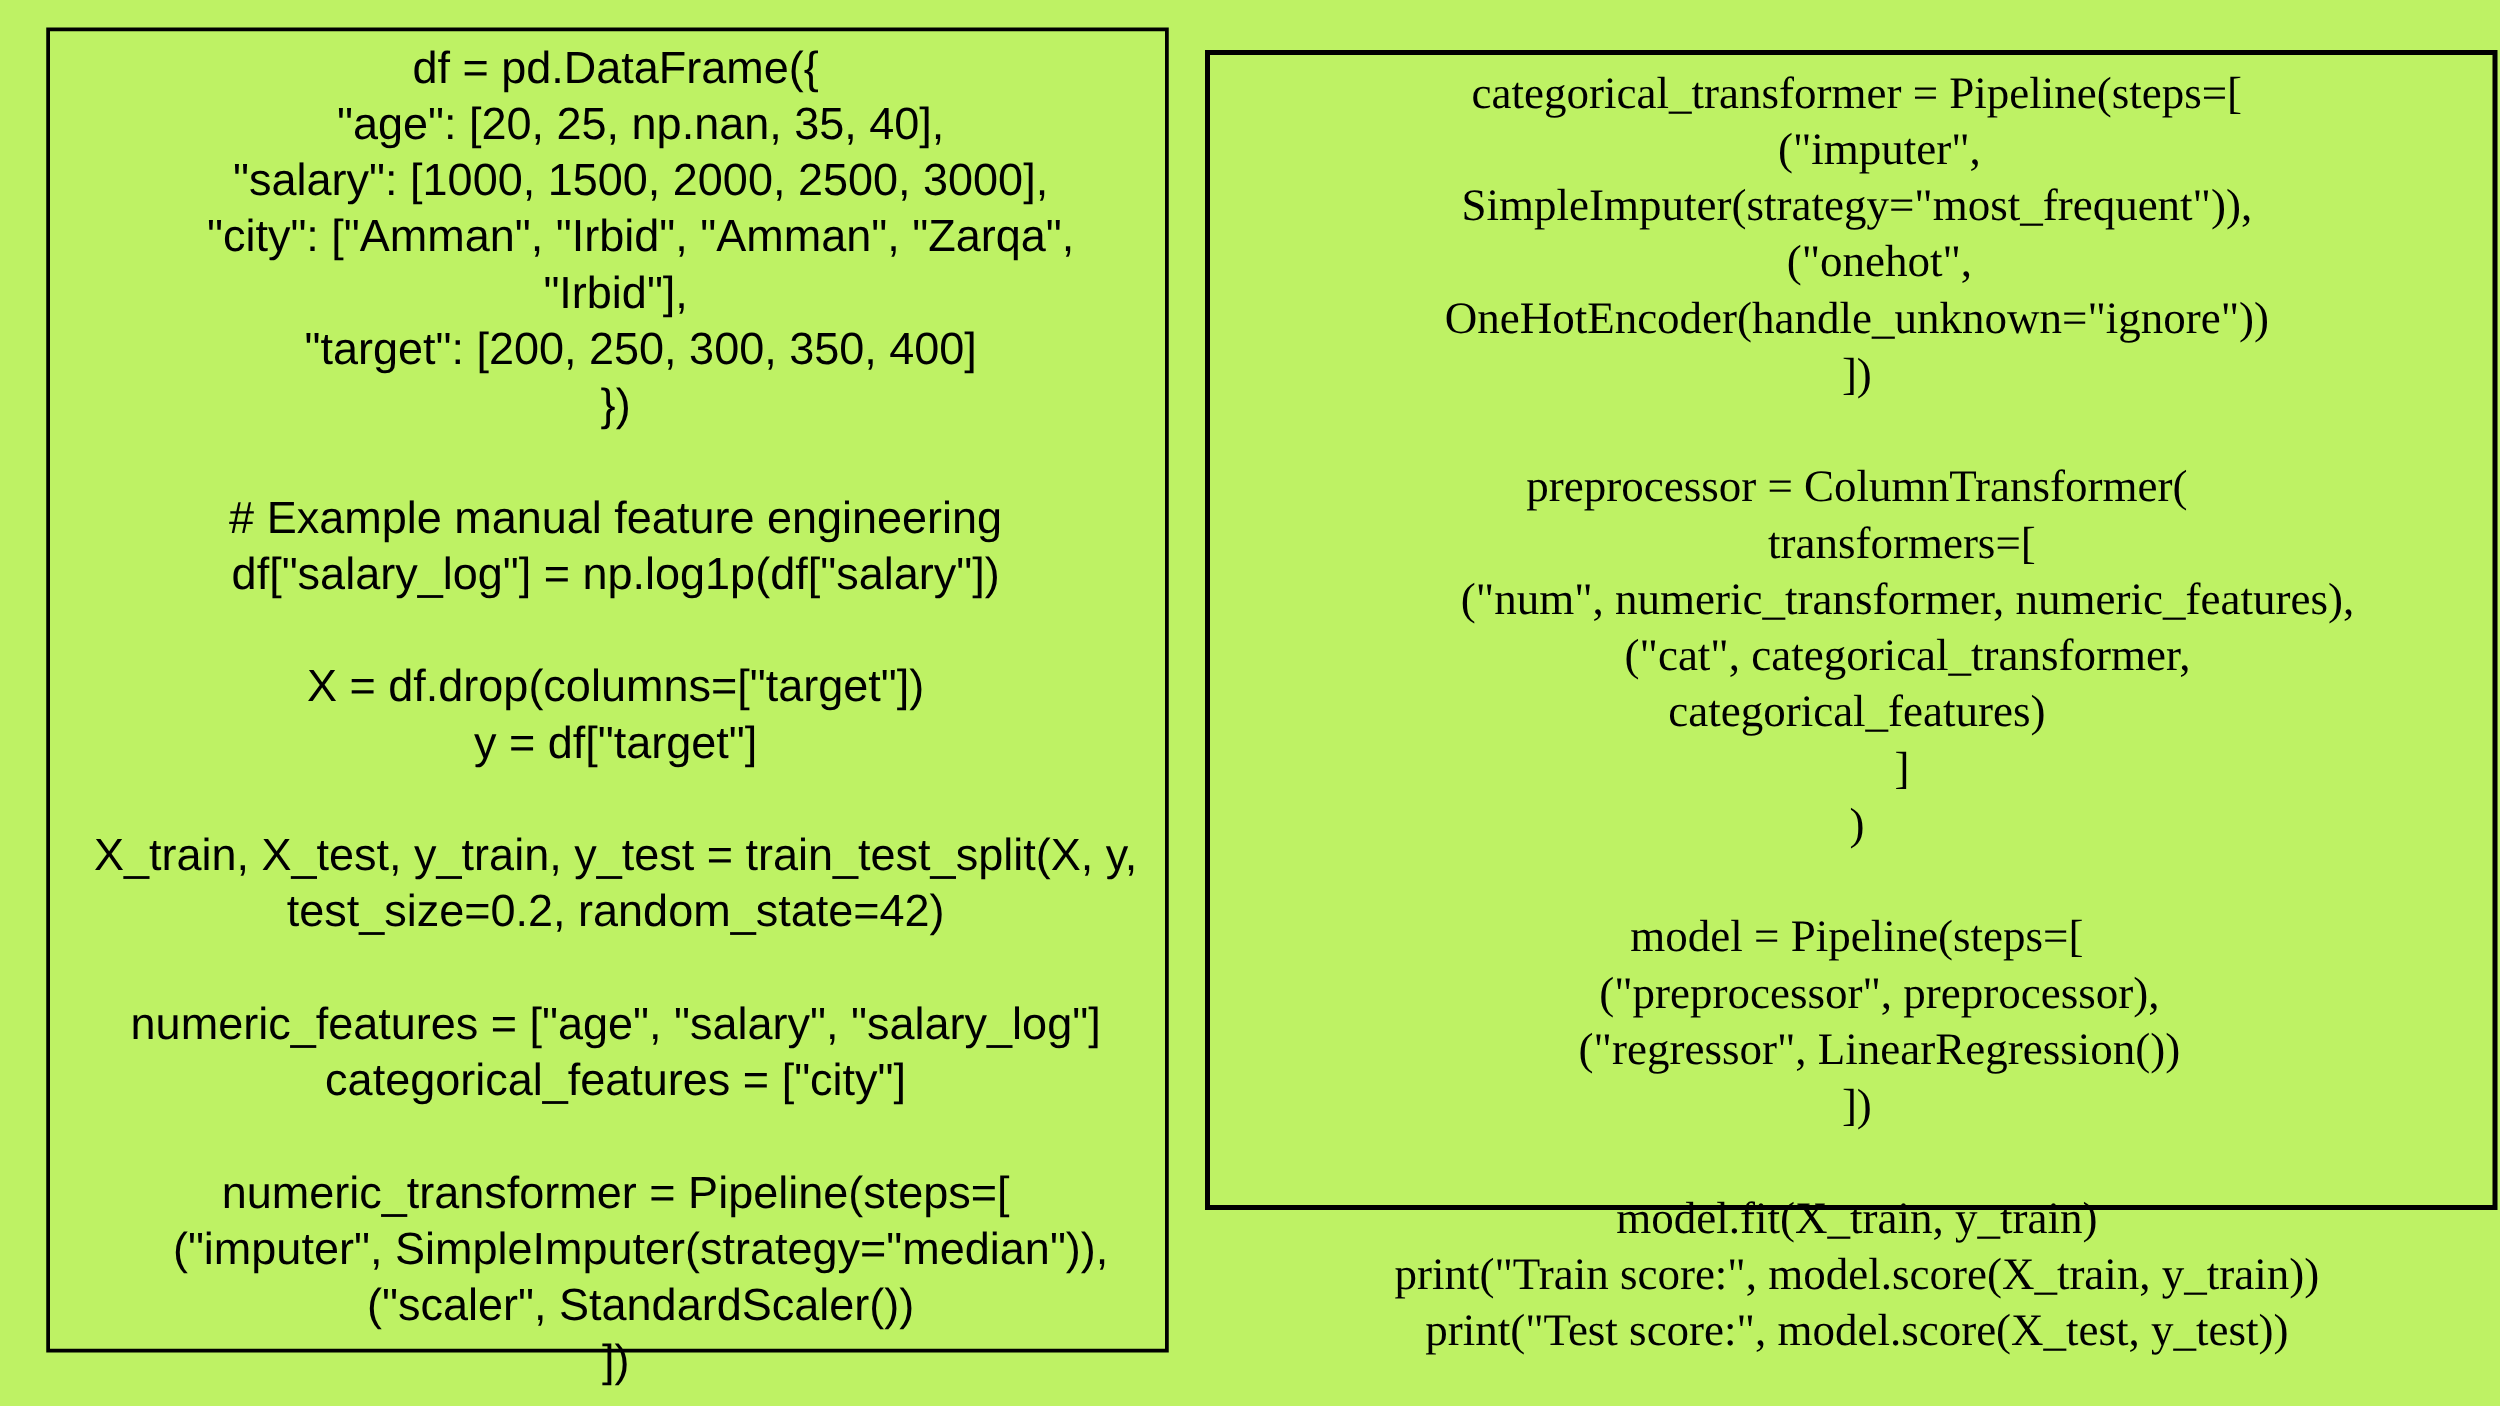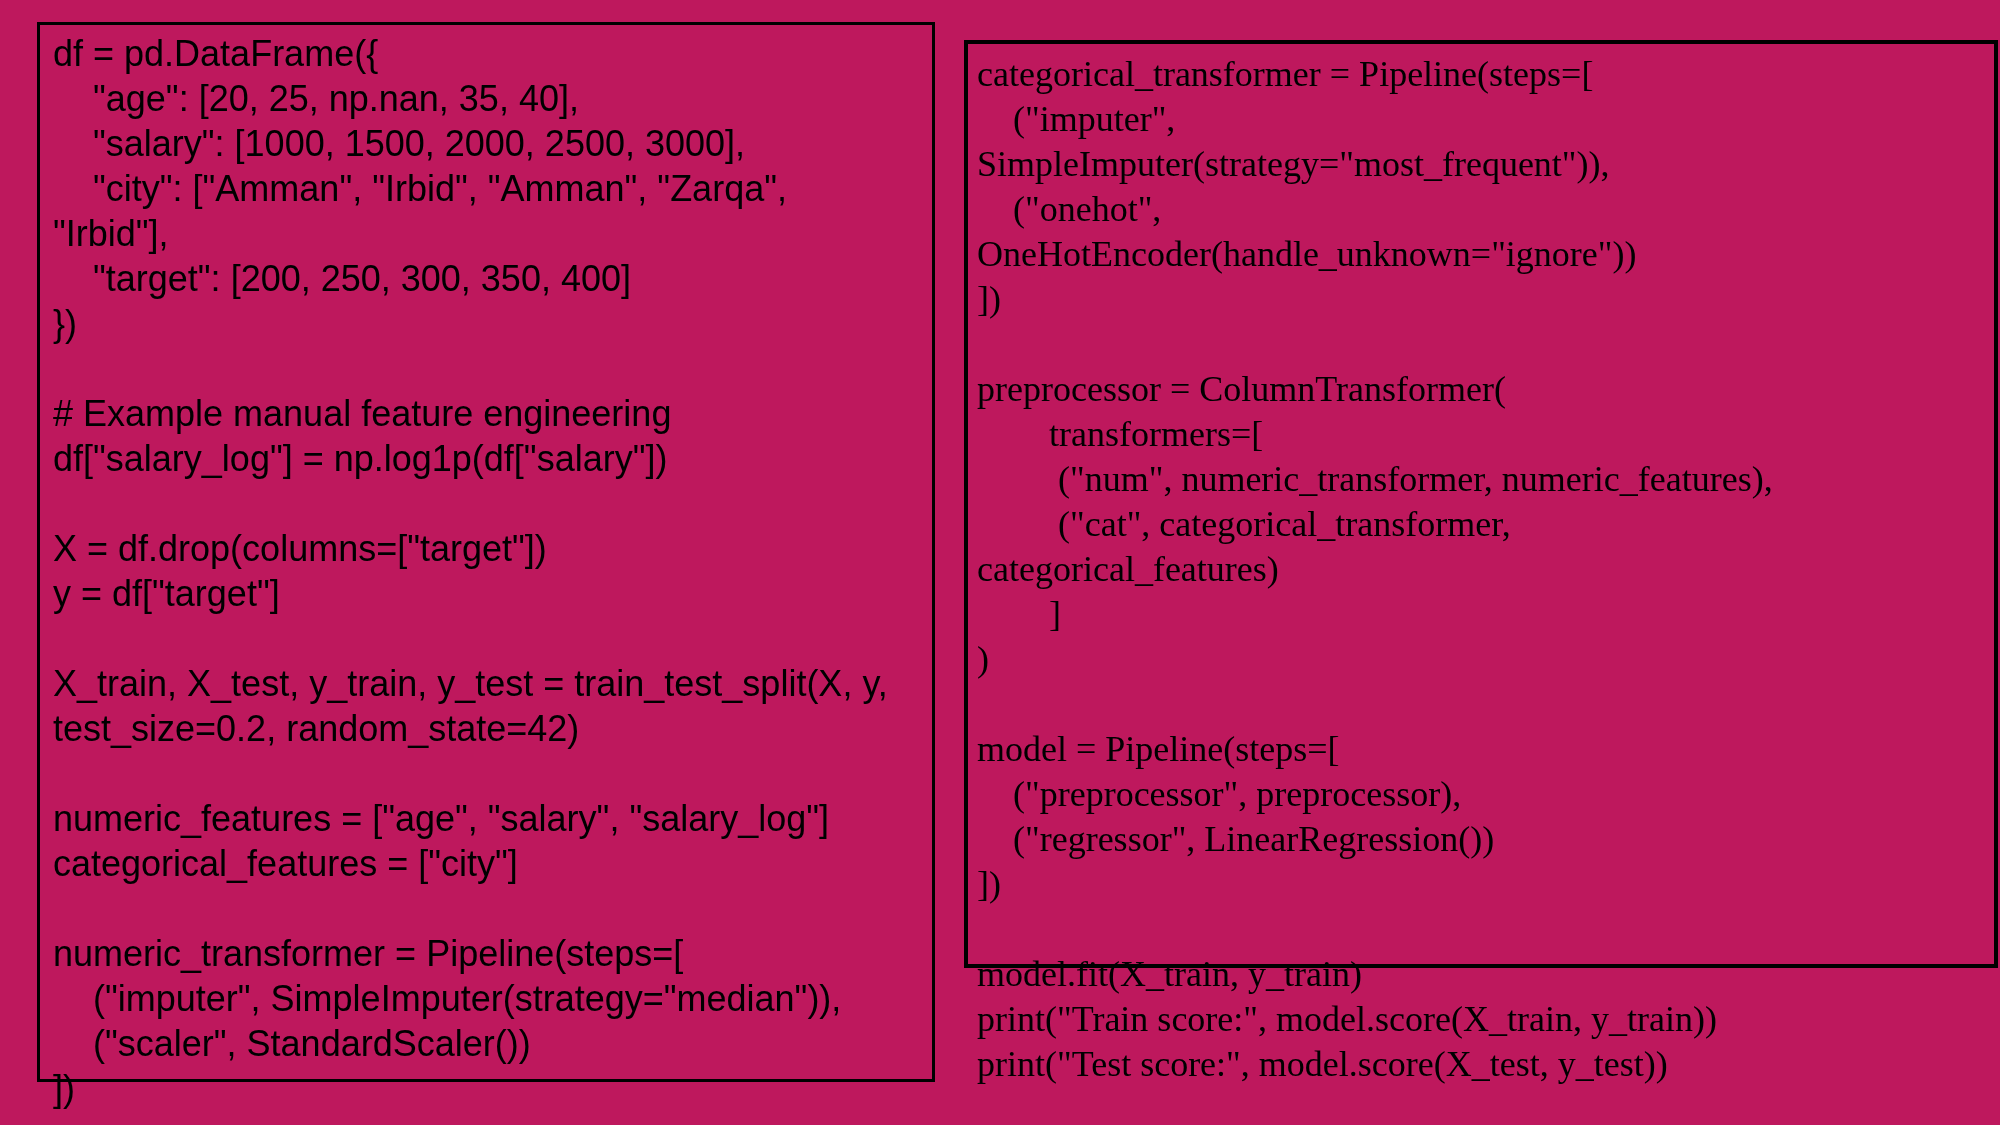--- a/index.html
+++ b/index.html
@@ -4,23 +4,24 @@
 <style>
   html, body {
     margin: 0;
     padding: 0;
     background: #ffffff;
   }
   .canvas {
     position: relative;
     width: 2000px;
     height: 1125px;
-    background: #be185d;
+    background: #bef264;
     overflow: hidden;
     font-family: "Liberation Sans", "DejaVu Sans", sans-serif;
+    text-align: center;
   }
   .codebox {
     position: absolute;
     box-sizing: border-box;
     background: transparent;
     
     overflow: visible;
   }
   .codebox.left {
     left: 37px;

